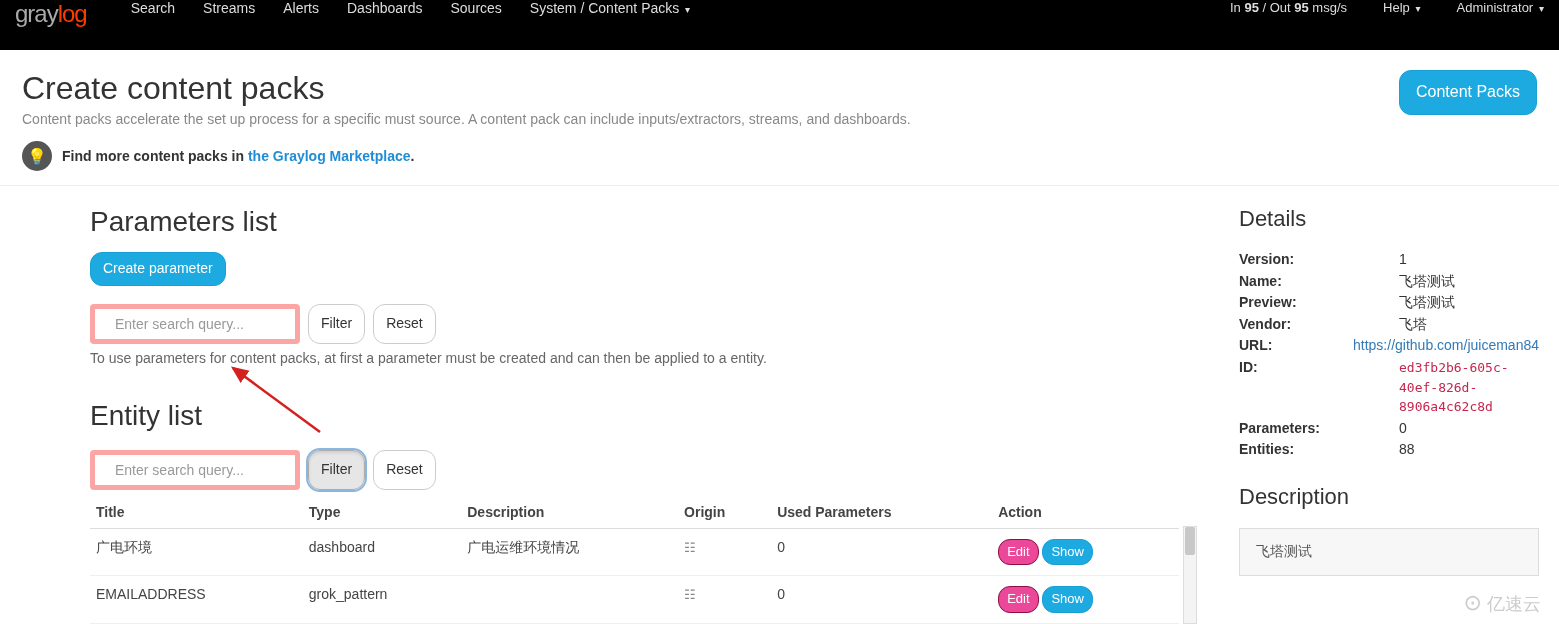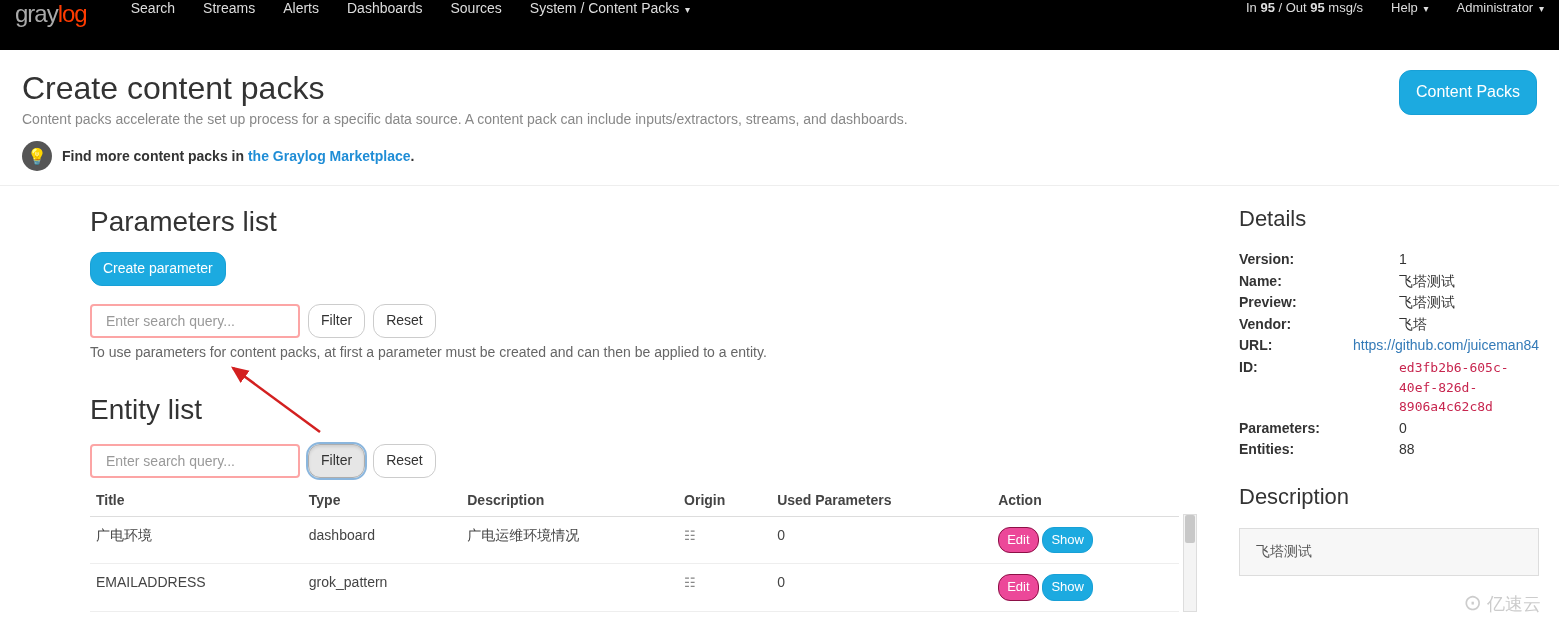--- a/index.html
+++ b/index.html
@@ -4,21 +4,21 @@
 <style>
   * { box-sizing: border-box; margin: 0; padding: 0; }
   body { font-family: "Helvetica Neue", Helvetica, Arial, sans-serif; font-size: 14px; color: #333; background: #fff; }
   .navbar { background: #000; height: 50px; display: flex; align-items: flex-start; padding: 0 15px; color: #fff; }
   .navbar .logo { font-size: 24px; font-weight: 300; margin-right: 30px; letter-spacing: -1px; }
   .navbar .logo .gray { color: #aaa; }
   .navbar .logo .accent { color: #ff3b00; font-weight: 400; }
   .navbar .navitem { color: #ddd; margin: 0 14px; cursor: pointer; font-size: 14px; }
   .navbar .caret { font-size: 10px; margin-left: 3px; }
   .navbar .spacer { flex: 1; }
-  .navbar .right-item { color: #ddd; margin-left: 28px; font-size: 13px; }
+  .navbar .right-item { color: #ddd; margin-left: 36px; font-size: 13px; }
   .navbar .right-item b { font-weight: 700; }
 
   .page-header { padding: 20px 22px 14px; border-bottom: 1px solid #eee; background:#fff;}
   .page-header .top-row{display:flex;align-items:flex-start;}
   .page-header h1 { font-size: 32px; font-weight: 400; color: #333; margin-bottom: 4px; }
   .page-header .subtitle { color: #888; font-size: 14px; margin-bottom: 14px; }
   .page-header .tip { display: flex; align-items: center; font-weight: 700; color: #333; font-size: 14px; }
   .tip-icon { width: 30px; height: 30px; border-radius: 50%; background: #555; color: #fff; display: inline-flex; align-items: center; justify-content: center; margin-right: 10px; font-size: 16px; }
   .tip a { color: #1f8dd6; text-decoration: none; }
 
@@ -32,21 +32,21 @@
 
   .content { display: flex; padding: 20px 0; align-items:flex-start;}
   .sidebar { width: 270px; padding: 4px 22px 0; border-right: 1px solid #ddd; }
   .step { display:block; padding: 10px 14px; color: #337ab7; cursor: pointer; border-radius: 2px; margin-bottom: 4px;}
   .step.active { background: #ad1457; color: #fff; }
   .step-nav-btns { display: flex; justify-content: space-between; margin-top: 20px; }
 
   .main { flex: 1; padding: 0 40px 0 90px; }
   .main h2 { font-size: 28px; font-weight: 400; margin-bottom: 14px; color: #333; }
   .filter-row { display: flex; gap: 8px; margin-bottom: 6px; margin-top:18px;}
-  .filter-row input { width: 210px; padding: 7px 14px; border: 2px solid #fca5a5; border-radius: 4px; font-size: 14px; color:#555;}
+  .filter-row input { width: 210px; padding: 7px 20px; border: 5px solid #fca5a5; border-radius: 4px; font-size: 14px; color:#555;}
   .filter-row input::placeholder{color:#999;}
   .help-text { color: #666; font-size: 14px; margin-bottom: 34px; }
   .table { width: 100%; border-collapse: collapse; }
   .table th { text-align: left; font-weight: 700; padding: 8px 6px; border-bottom: 1px solid #ddd; font-size: 14px; color:#444;}
   .table td { padding: 10px 6px; border-bottom: 1px solid #eee; vertical-align: top; font-size: 14px; color:#444;}
   .origin-icon { color:#888; font-size:13px;}
   .table-wrap{position:relative;}
   .scroll-track{position:absolute;right:-18px;top:30px;bottom:0;width:14px;background:#f4f4f4;border:1px solid #ddd;}
   .scroll-thumb{position:absolute;left:1px;right:1px;top:0;height:28px;background:#c8c8c8;border-radius:2px;}
 
@@ -77,21 +77,21 @@
   <span class="spacer"></span>
   <span class="right-item"><span>In </span><b>95</b><span> / Out </span><b>95</b><span> msg/s</span></span>
   <span class="right-item"><span>Help</span><span class="caret"> ▾</span></span>
   <span class="right-item"><span>Administrator</span><span class="caret"> ▾</span></span>
 </div>
 
 <div class="page-header">
   <div class="top-row">
     <div style="flex:1">
       <h1>Create content packs</h1>
-      <div class="subtitle">Content packs accelerate the set up process for a specific data source. A content pack can include inputs/extractors, streams, and dashboards.</div>
+      <div class="subtitle">Content packs accelerate the set up process for a specific must source. A content pack can include inputs/extractors, streams, and dashboards.</div>
     </div>
     <button class="btn btn-info btn-info-lg">Content Packs</button>
   </div>
   <div class="tip">
     <span class="tip-icon">💡</span>
     <span><span>Find more content packs in </span><a href="#">the Graylog Marketplace</a><span>.</span></span>
   </div>
 </div>
 
 <div class="content">

